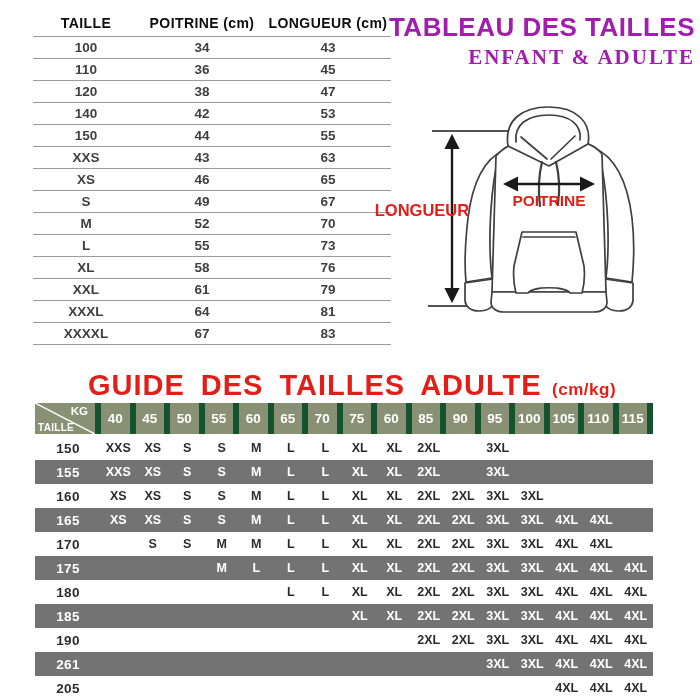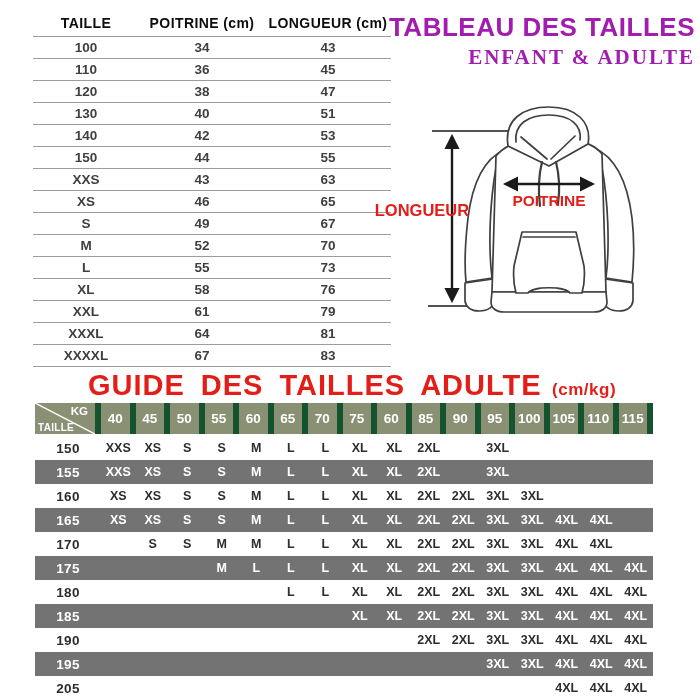--- a/index.html
+++ b/index.html
@@ -81,25 +81,20 @@
       </tr>
       <tr>
         <td>110</td>
         <td>36</td>
         <td>45</td>
       </tr>
       <tr>
         <td>120</td>
         <td>38</td>
         <td>47</td>
-      </tr>
-      <tr>
-        <td>130</td>
-        <td>40</td>
-        <td>51</td>
       </tr>
       <tr>
         <td>140</td>
         <td>42</td>
         <td>53</td>
       </tr>
       <tr>
         <td>150</td>
         <td>44</td>
         <td>55</td>
@@ -390,21 +385,21 @@
         <div class="gcell"></div>
         <div class="gcell">2XL</div>
         <div class="gcell">2XL</div>
         <div class="gcell">3XL</div>
         <div class="gcell">3XL</div>
         <div class="gcell">4XL</div>
         <div class="gcell">4XL</div>
         <div class="gcell">4XL</div>
       </div>
       <div class="grow olive">
-        <div class="rlabel">195</div>
+        <div class="rlabel">261</div>
         <div class="gcell"></div>
         <div class="gcell"></div>
         <div class="gcell"></div>
         <div class="gcell"></div>
         <div class="gcell"></div>
         <div class="gcell"></div>
         <div class="gcell"></div>
         <div class="gcell"></div>
         <div class="gcell"></div>
         <div class="gcell"></div>

